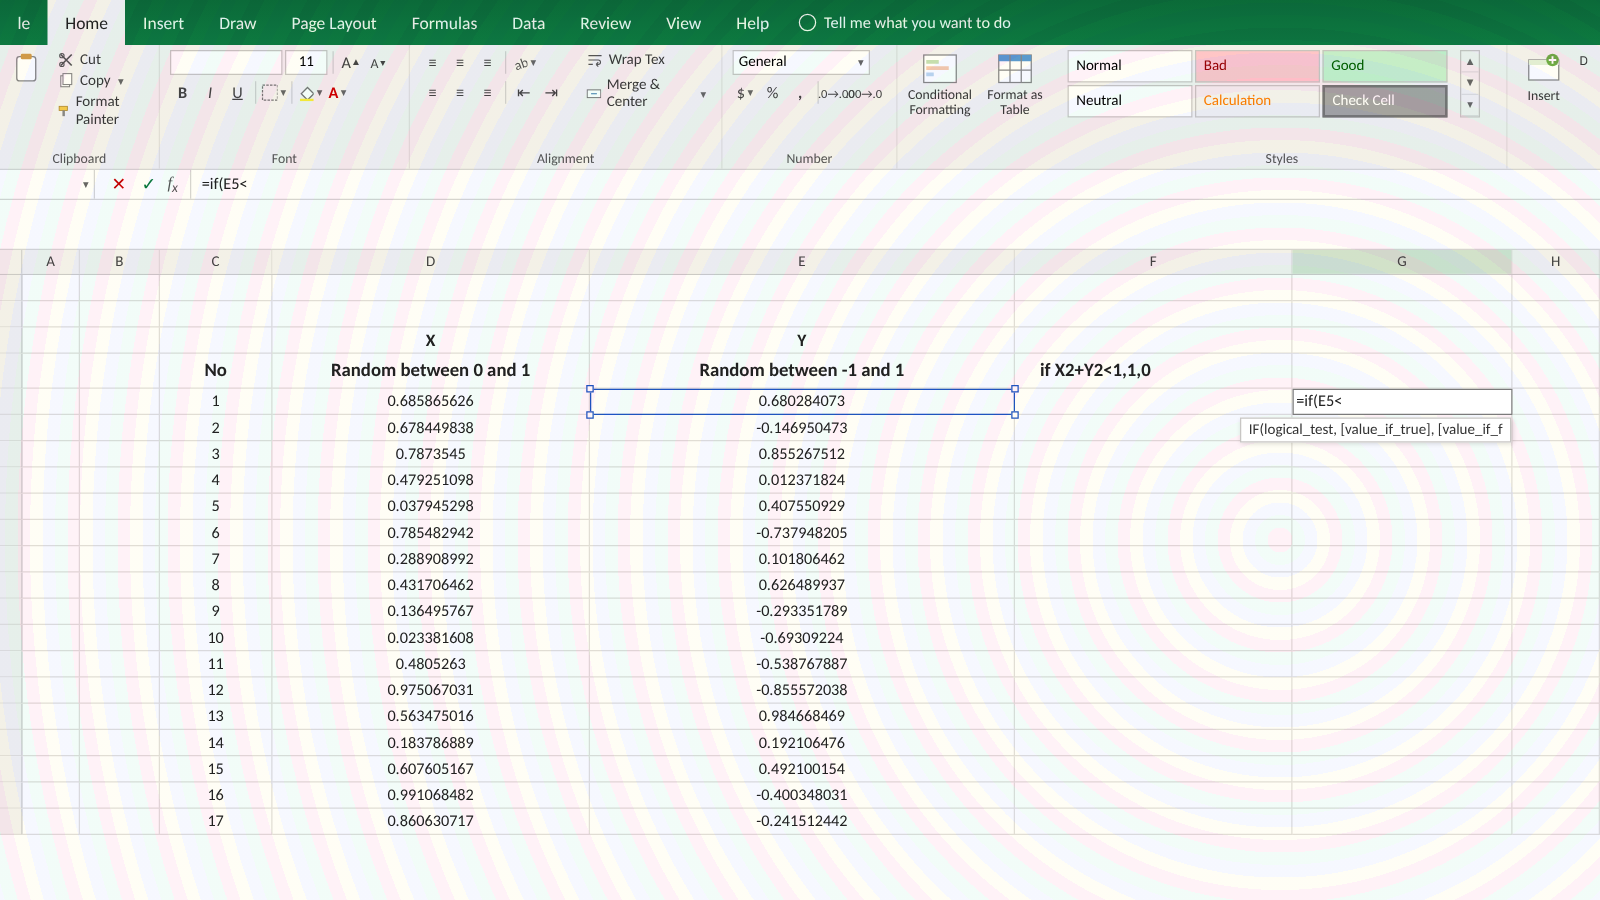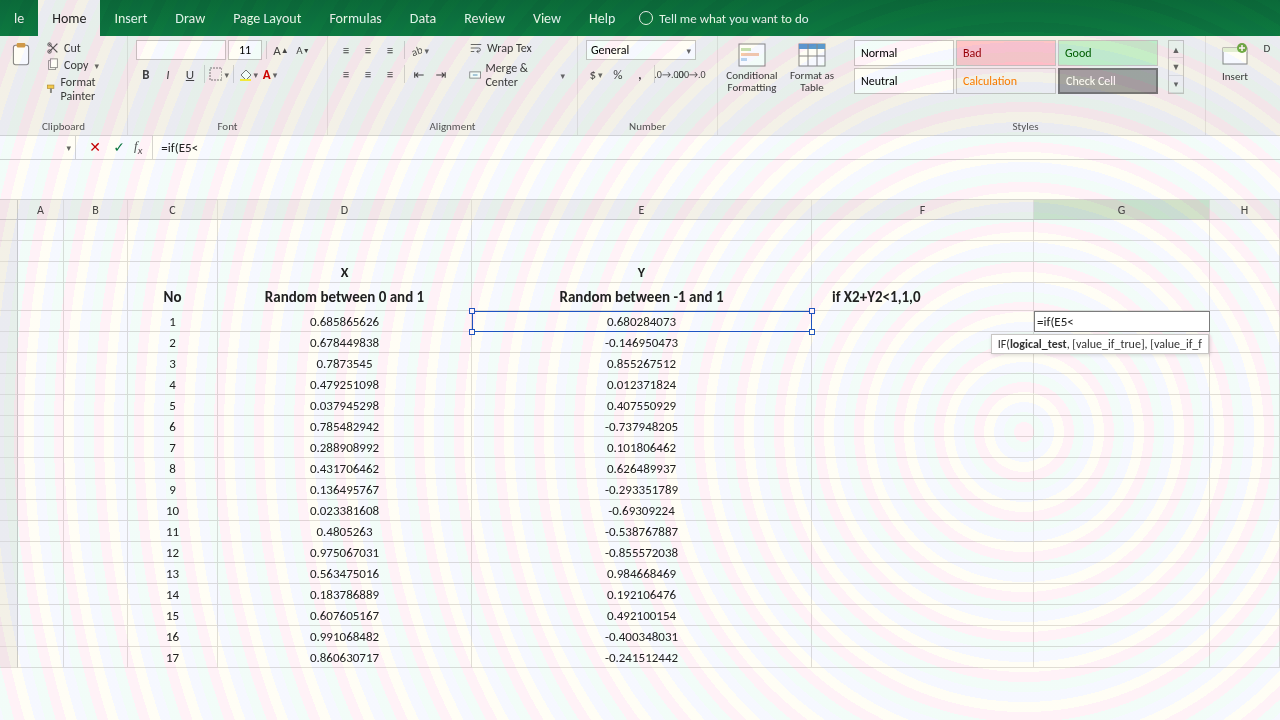--- a/index.html
+++ b/index.html
@@ -106,21 +106,21 @@
 
   
   .cell.editing { border: 1.5px solid #7b7b7b; background: #fff; padding: 0 2px; z-index: 2; }
 
   
   .fn-tip {
     position: absolute; right: 0; top: 22px;
     background: #fff; border: 1px solid #c8c6c4; box-shadow: 1px 1px 4px rgba(0,0,0,.15);
     font-size: 12px; padding: 2px 6px; color: #333; white-space: nowrap; z-index: 5;
   }
-  .fn-tip b { font-weight: 700; }
+  .fn-tip b { font-weight: 400; }
 
   
   .moire {
     position: absolute; inset: 0; pointer-events: none;
     background:
       repeating-radial-gradient(circle at 80% 60%,
         rgba(255,0,100,.05) 0 10px,
         rgba(0,200,120,.05) 10px 20px,
         rgba(80,120,255,.05) 20px 30px,
         rgba(255,220,0,.04) 30px 40px);

